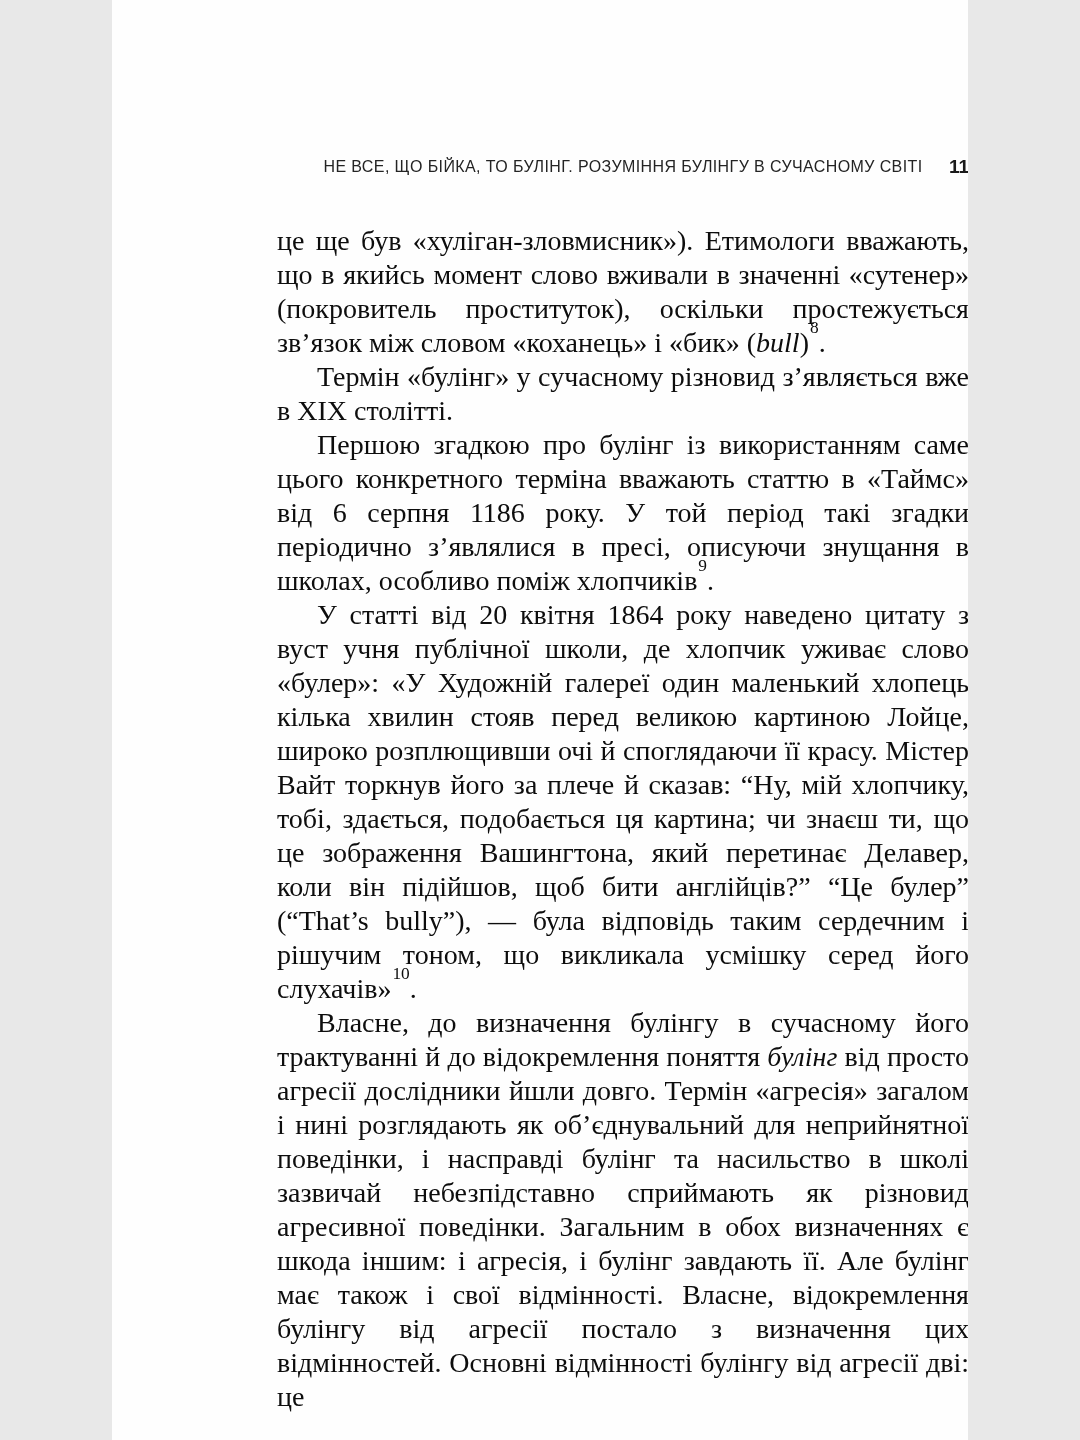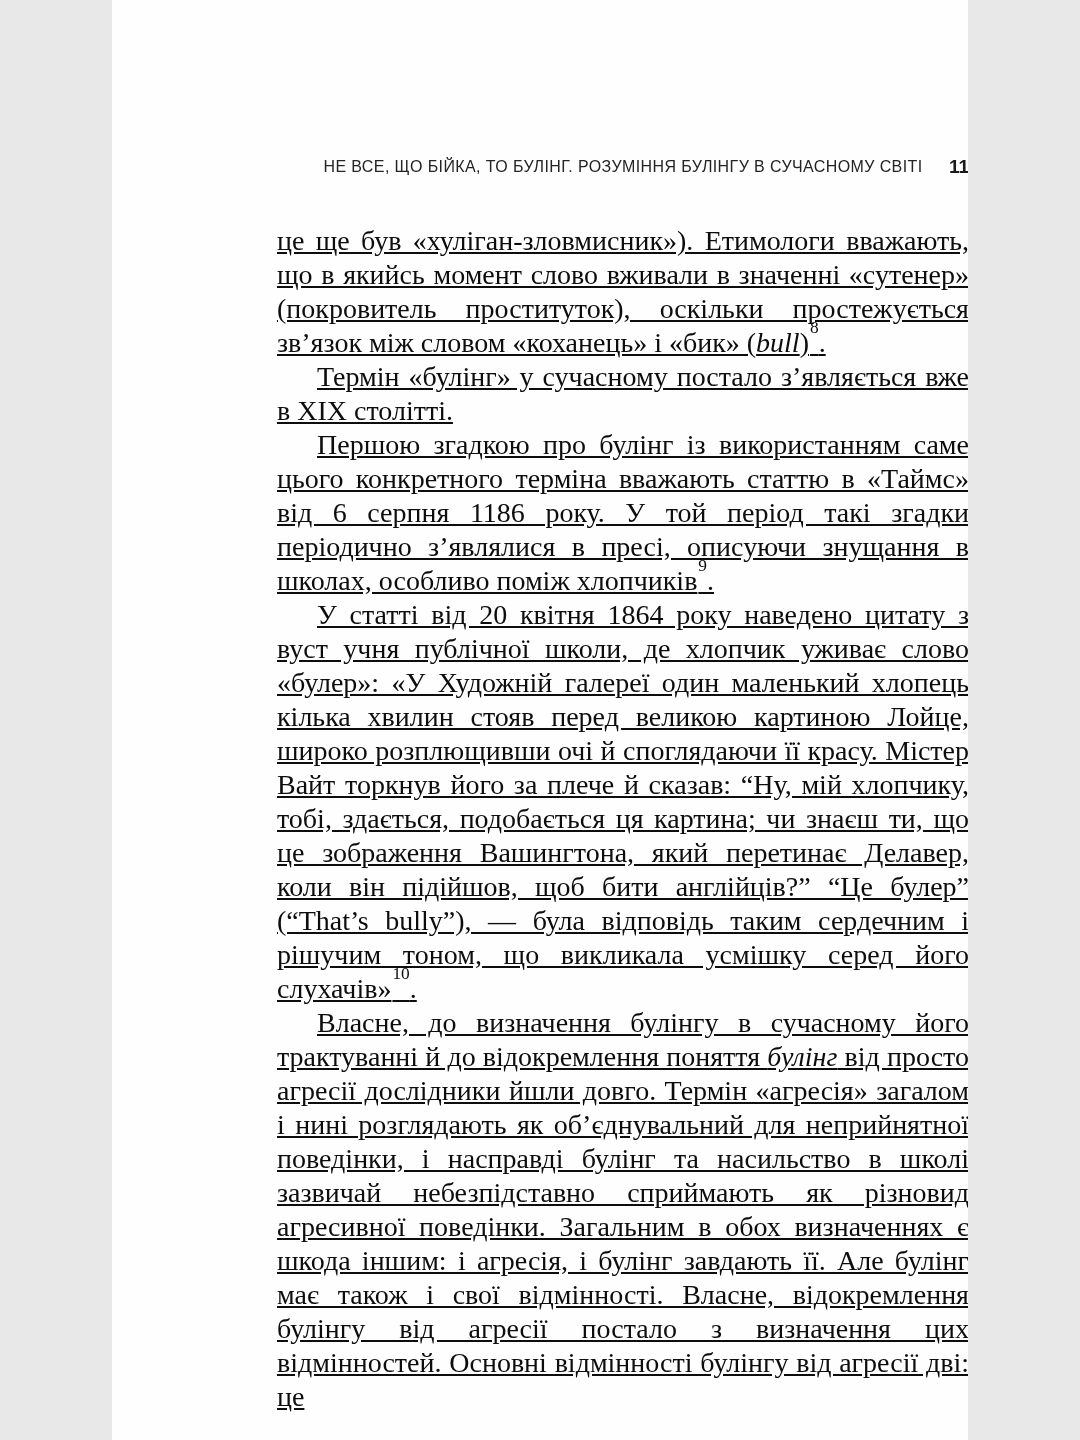--- a/index.html
+++ b/index.html
@@ -41,21 +41,20 @@
     letter-spacing: 0;
     color: #1a1a1a;
   }
   .body-copy {
     margin-top: 40px;
     font-family: "Liberation Serif", "DejaVu Serif", serif;
     font-size: 28px;
     line-height: 34px;
     color: #0d0d0d;
     text-align: justify;
-    text-decoration: underline;
   }
   p.para {
     margin: 0;
     padding: 0;
   }
   p.para.indent {
     text-indent: 40px;
   }
   .body-copy em {
     font-style: italic;
@@ -72,19 +71,19 @@
 <body>
 
 <div class="page">
   <div class="column">
     <div class="running-head">
       <span>НЕ ВСЕ, ЩО БІЙКА, ТО БУЛІНГ. РОЗУМІННЯ БУЛІНГУ В СУЧАСНОМУ СВІТІ</span>
       <span class="num">11</span>
     </div>
     <div class="body-copy">
         <p class="para"><span>це ще був «хуліган-зловмисник»). Етимологи вважають, що в якийсь момент слово вживали в значенні «сутенер» (покровитель проституток), оскільки простежується зв’язок між словом «коханець» і «бик» (</span><em>bull</em><span>)</span><sup>8</sup><span>.</span></p>
-        <p class="para indent"><span>Термін «булінг» у сучасному постало з’являється вже в XIX столітті.</span></p>
+        <p class="para indent"><span>Термін «булінг» у сучасному різновид з’являється вже в XIX столітті.</span></p>
         <p class="para indent"><span>Першою згадкою про булінг із використанням саме цього конкретного терміна вважають статтю в «Таймс» від 6 серпня 1186 року. У той період такі згадки періодично з’являлися в пресі, описуючи знущання в школах, особливо поміж хлопчиків</span><sup>9</sup><span>.</span></p>
         <p class="para indent"><span>У статті від 20 квітня 1864 року наведено цитату з вуст учня публічної школи, де хлопчик уживає слово «булер»: «У Художній галереї один маленький хлопець кілька хвилин стояв перед великою картиною Лойце, широко розплющивши очі й споглядаючи її красу. Містер Вайт торкнув його за плече й сказав: “Ну, мій хлопчику, тобі, здається, подобається ця картина; чи знаєш ти, що це зображення Вашингтона, який перетинає Делавер, коли він підійшов, щоб бити англійців?” “Це булер” (“That’s bully”), — була відповідь таким сердечним і рішучим тоном, що викликала усмішку серед його слухачів»</span><sup>10</sup><span>.</span></p>
         <p class="para indent"><span>Власне, до визначення булінгу в сучасному його трактуванні й до відокремлення поняття </span><em>булінг</em><span> від просто агресії дослідники йшли довго. Термін «агресія» загалом і нині розглядають як об’єднувальний для неприйнятної поведінки, і насправді булінг та насильство в школі зазвичай небезпідставно сприймають як різновид агресивної поведінки. Загальним в обох визначеннях є шкода іншим: і агресія, і булінг завдають її. Але булінг має також і свої відмінності. Власне, відокремлення булінгу від агресії постало з визначення цих відмінностей. Основні відмінності булінгу від агресії дві: це</span></p>
       </div>
   </div>
 </div>
 
 </body></html>

